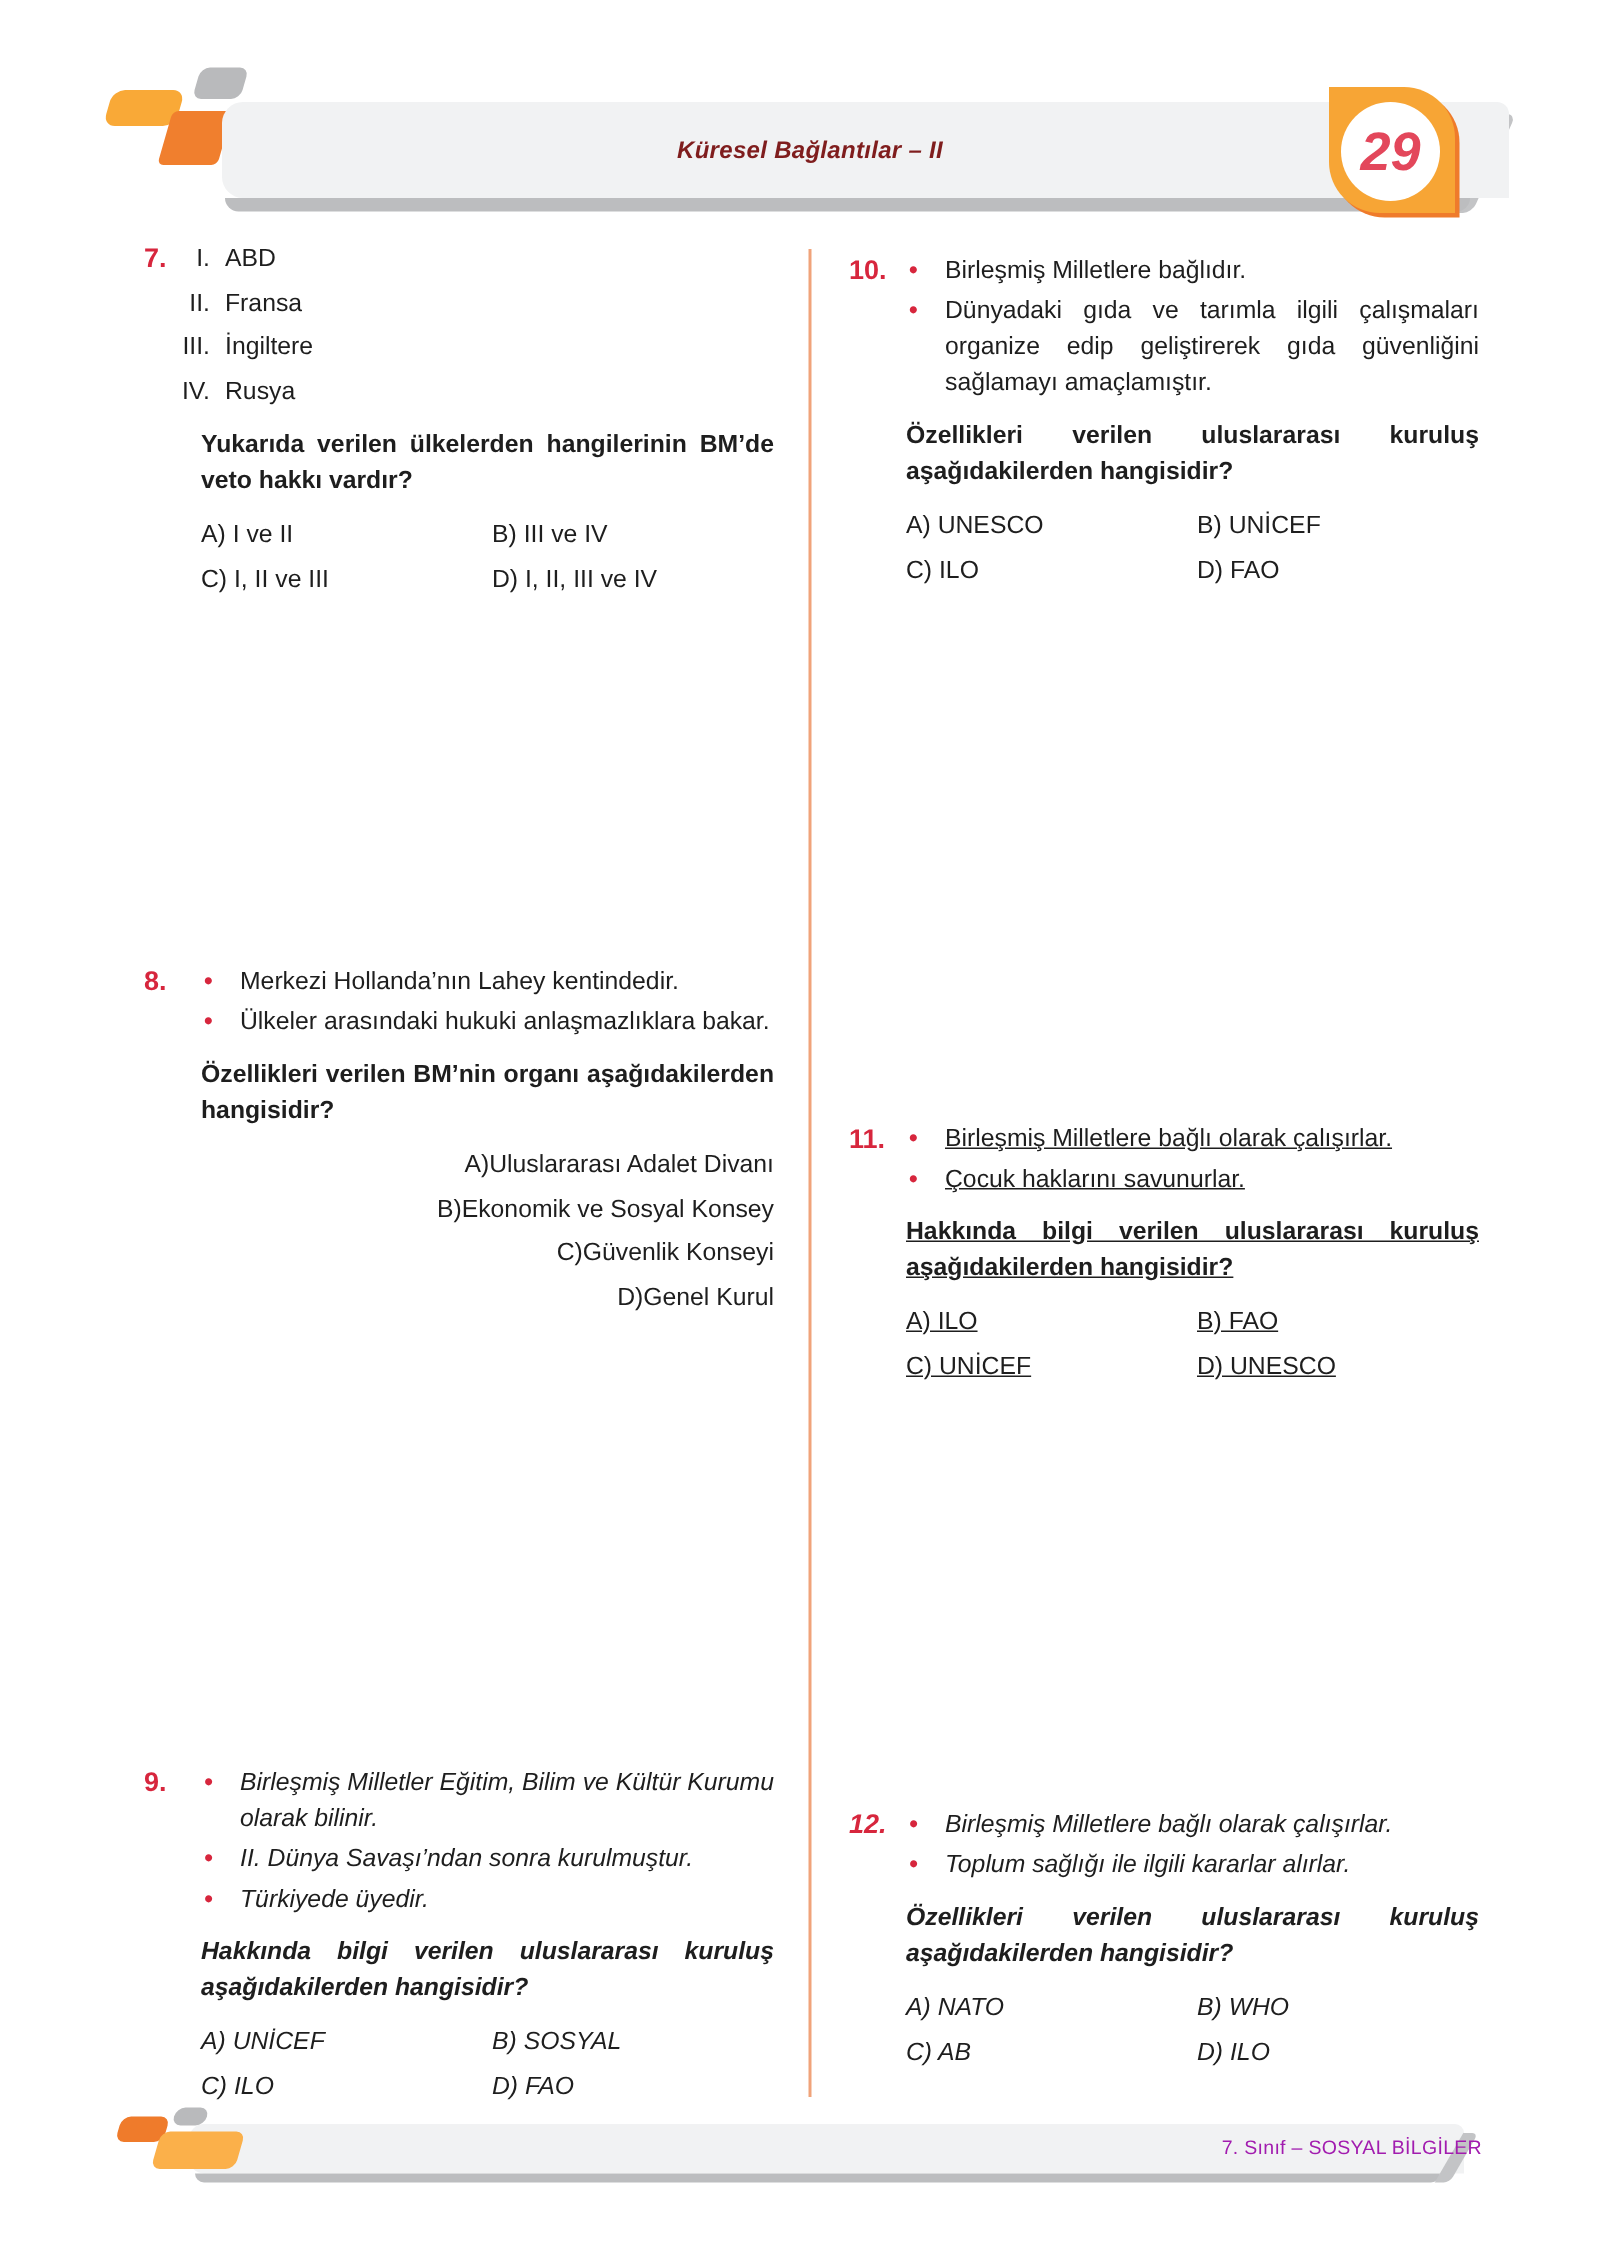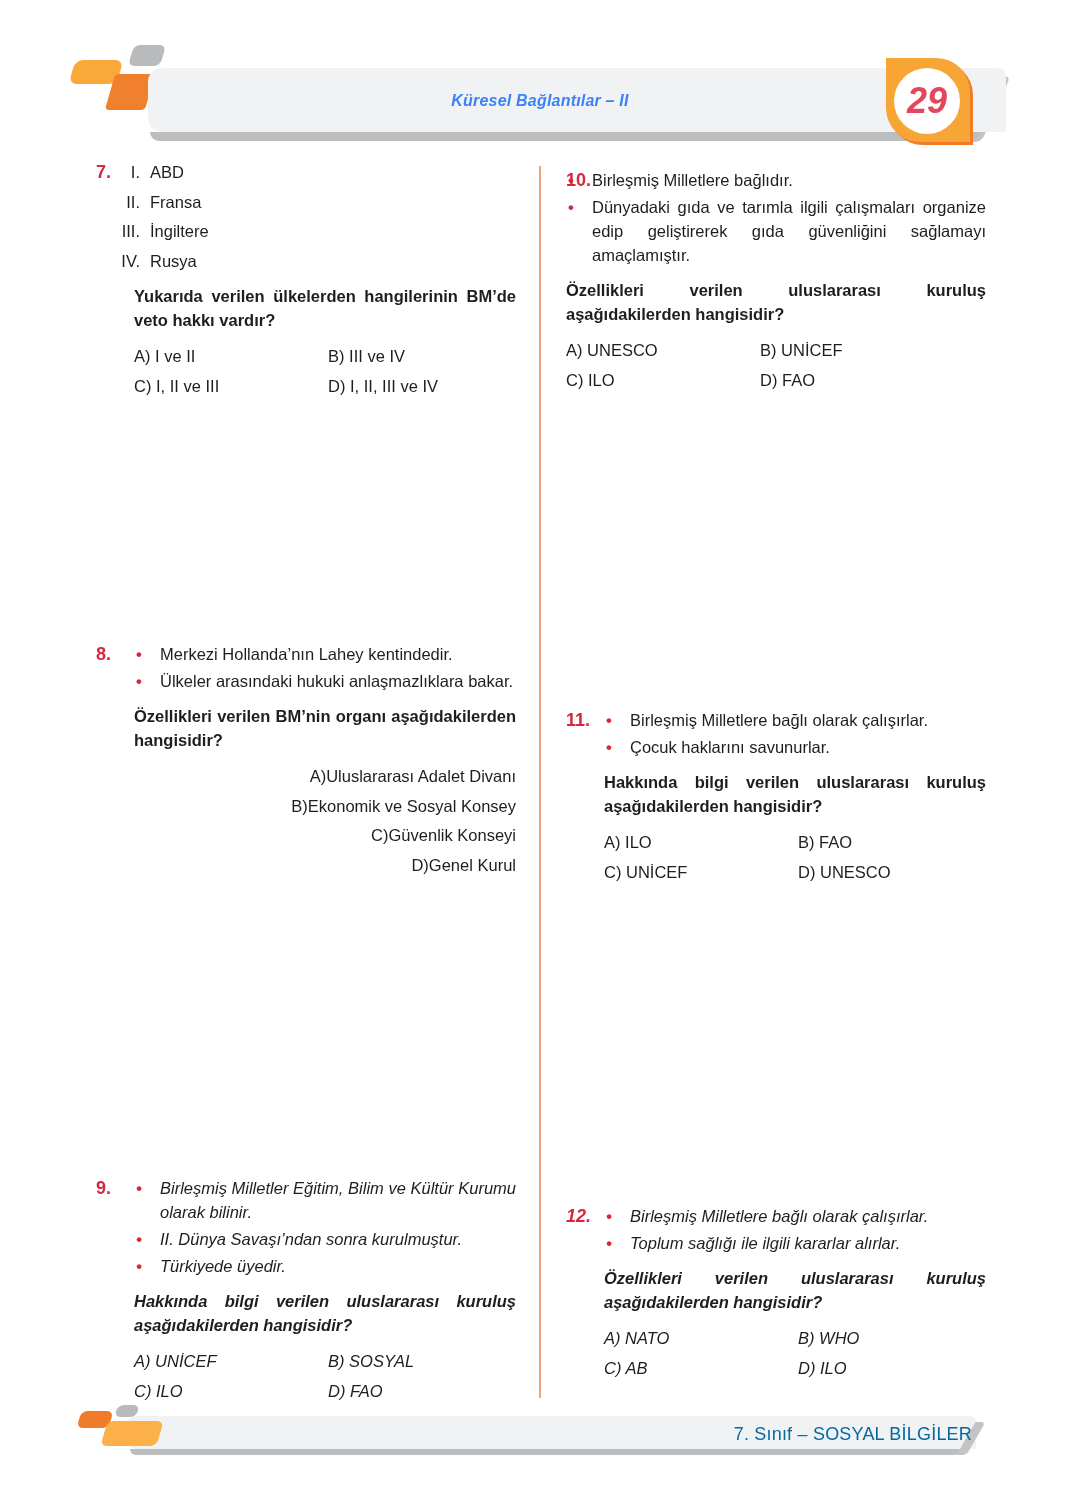--- a/index.html
+++ b/index.html
@@ -20,21 +20,21 @@
     position:absolute; left:980px; top:76px; width:16px; height:66px;
     background:#c3c4c6; transform:skewX(-24deg); border-radius:0 6px 6px 0;
   }
   .logo-tile { position:absolute; border-radius:6px; transform:skewX(-16deg); }
   .t-gray { left:131px; top:45px; width:32px; height:21px; background:#b9babc; }
   .t-yellow { left:72px; top:60px; width:48px; height:24px; background:#f9a937; border-radius:8px; }
   .t-orange { left:110px; top:74px; width:40px; height:36px; background:#f07f2e; border-radius:4px; }
 
   .hdr-title {
     position:absolute; left:440px; top:92px; width:200px; text-align:center;
-    font-size:16px; font-weight:bold; font-style:italic; color:#3b82f6; letter-spacing:0.2px;
+    font-size:16px; font-weight:bold; font-style:italic; color:#7f1d1d; letter-spacing:0.2px;
   }
   .page-badge {
     position:absolute; left:886px; top:58px; width:84px; height:84px;
     background:#f7a535; border-radius:0 34px 0 34px;
     box-shadow: 3px 3px 0 #ef7b2b;
   }
   .page-badge .circle {
     position:absolute; left:8px; top:10px; width:66px; height:66px; border-radius:50%;
     background:#ffffff; display:flex; align-items:center; justify-content:center;
     font-size:36px; font-weight:bold; font-style:italic; color:#e3475b;
@@ -143,36 +143,36 @@
       <div>A) UNİCEF</div>
       <div>B) SOSYAL</div>
       <div>C) ILO</div>
       <div>D) FAO</div>
     </div>
   </div>
 </div>
 
 <div class="q" style="left:566px; top:168px; width:420px;">
   <span class="qnum">10.</span>
-  <div style="">
+  <div style="margin-left:38px;">
     <ul class="bullets">
       <li>Birleşmiş Milletlere bağlıdır.</li>
       <li>Dünyadaki gıda ve tarımla ilgili çalışmaları organize edip geliştirerek gıda güvenliğini sağlamayı amaçlamıştır.</li>
     </ul>
     <div class="stem">Özellikleri verilen uluslararası kuruluş aşağıdakilerden hangisidir?</div>
     <div class="opts2">
       <div>A) UNESCO</div>
       <div>B) UNİCEF</div>
       <div>C) ILO</div>
       <div>D) FAO</div>
     </div>
   </div>
 </div>
 
-<div class="q" style="left:566px; top:708px; width:420px;">
+<div class="q" style="left:566px; top:747px; width:420px;text-decoration:underline;">
   <span class="qnum">11.</span>
   <div style="margin-left:38px;">
     <ul class="bullets">
       <li>Birleşmiş Milletlere bağlı olarak çalışırlar.</li>
       <li>Çocuk haklarını savunurlar.</li>
     </ul>
     <div class="stem">Hakkında bilgi verilen uluslararası kuruluş aşağıdakilerden hangisidir?</div>
     <div class="opts2">
       <div>A) ILO</div>
       <div>B) FAO</div>
@@ -199,14 +199,14 @@
   </div>
 </div>
 
 <div>
   <div style="position:absolute; left:126px; top:1416px; width:850px; height:33px; background:#f1f2f3; border-radius:10px 6px 0 10px;"></div>
   <div style="position:absolute; left:130px; top:1449px; width:830px; height:6px; background:#bcbdbf; border-radius:0 0 10px 10px;"></div>
   <div style="position:absolute; left:966px; top:1422px; width:10px; height:33px; background:#c3c4c6; transform:skewX(-30deg); border-radius:0 4px 4px 0;"></div>
   <div class="logo-tile" style="left:79px; top:1411px; width:32px; height:17px; background:#ef7b2b;"></div>
   <div class="logo-tile" style="left:116px; top:1405px; width:22px; height:12px; background:#b9babc;"></div>
   <div class="logo-tile" style="left:104px; top:1421px; width:56px; height:25px; background:#fbb04a;"></div>
-  <div style="position:absolute; right:108px; top:1424px; font-size:18px; color:#0369a1; letter-spacing:0.2px;">7. Sınıf – SOSYAL BİLGİLER</div>
+  <div style="position:absolute; right:92px; top:1424px; font-size:13px; color:#a21caf; letter-spacing:0.2px;">7. Sınıf – SOSYAL BİLGİLER</div>
 </div>
 
 </body></html>

